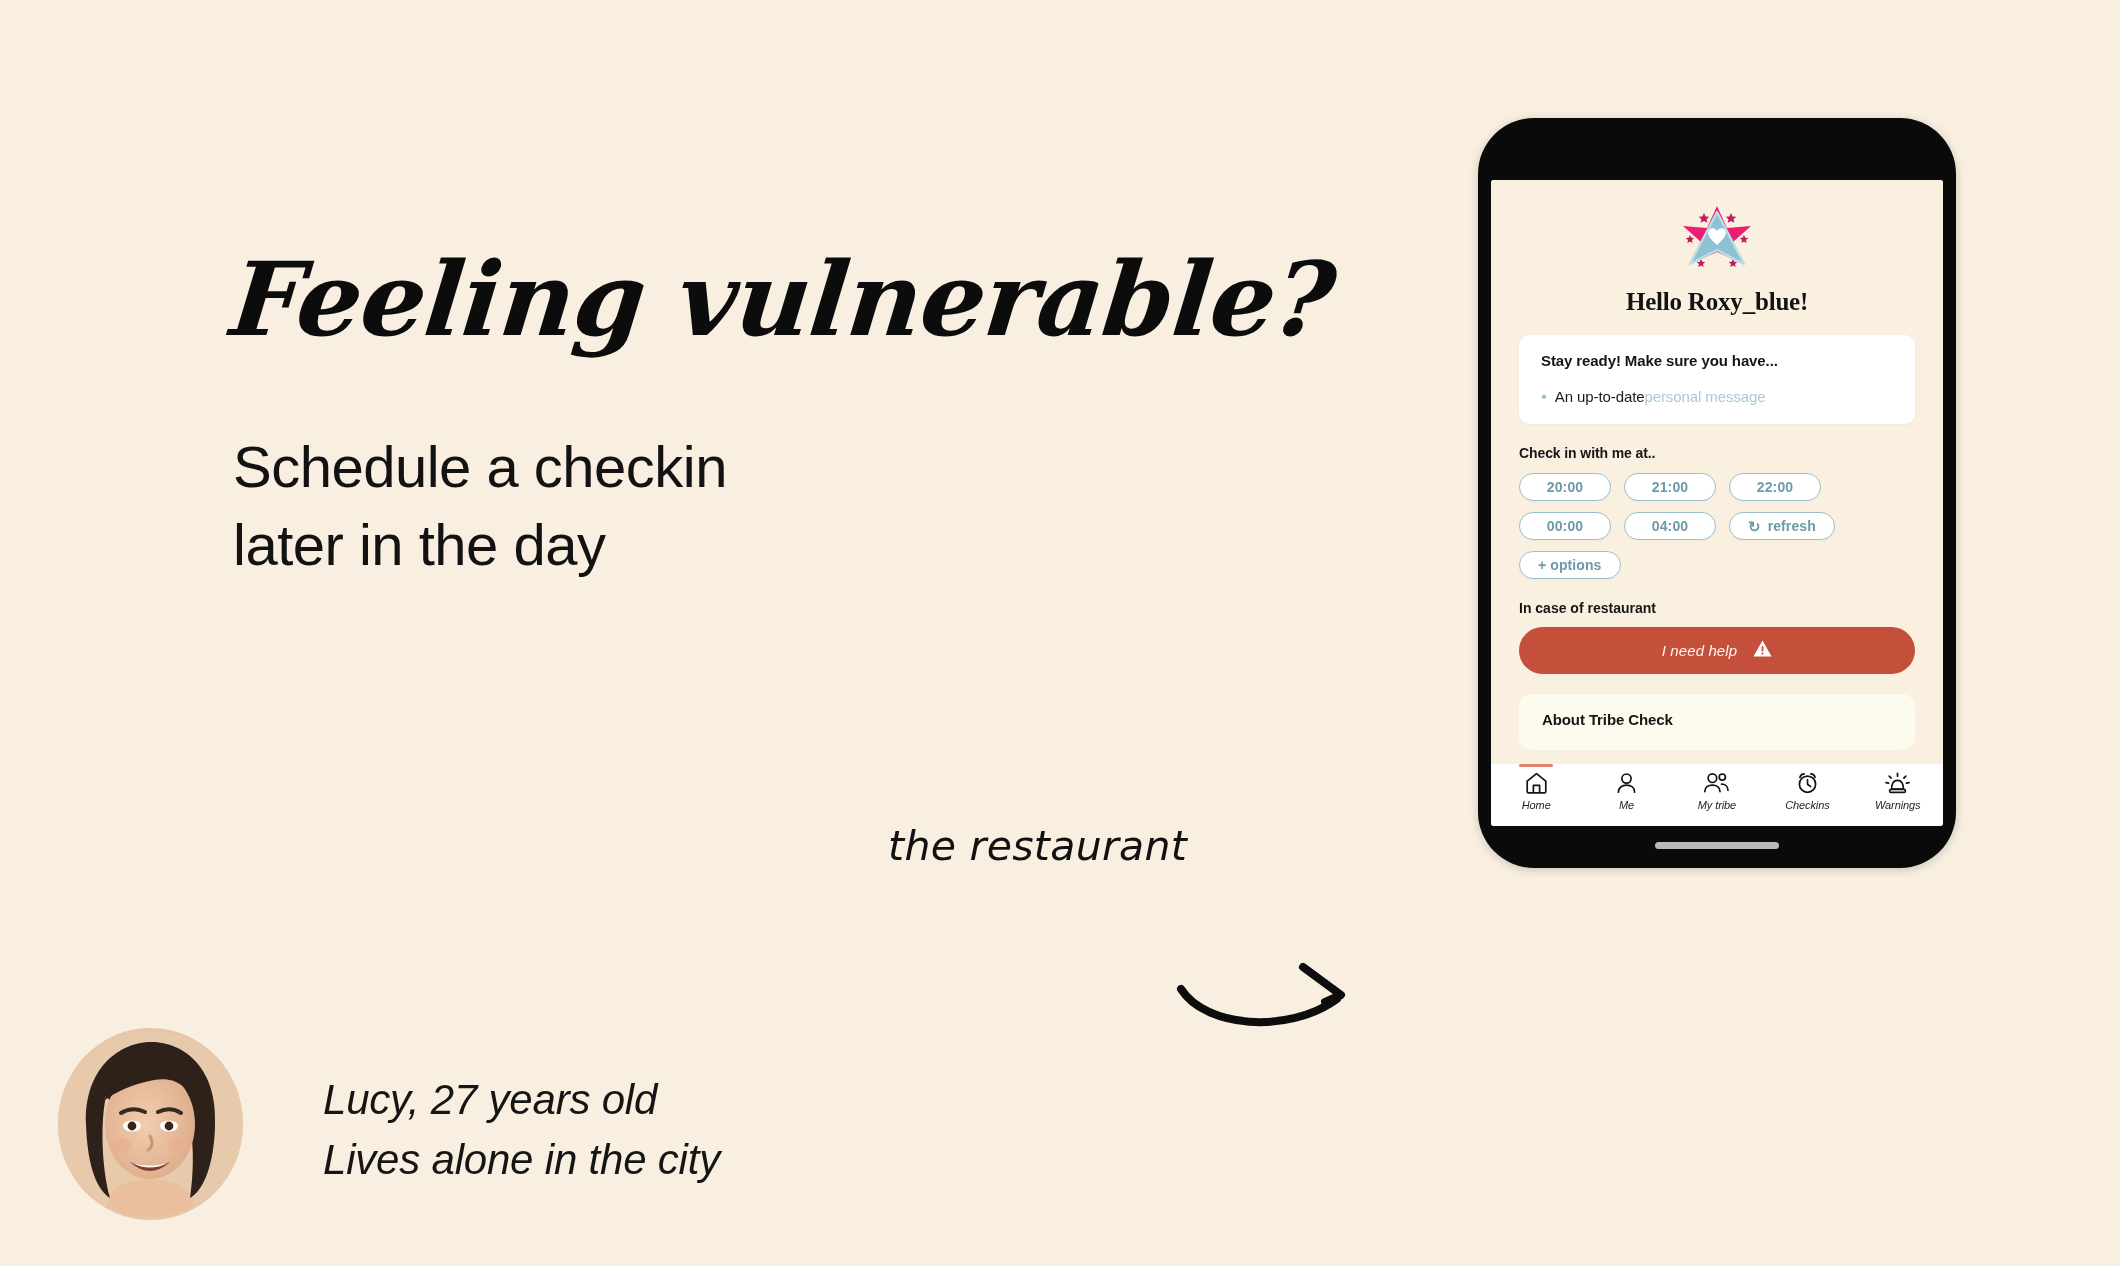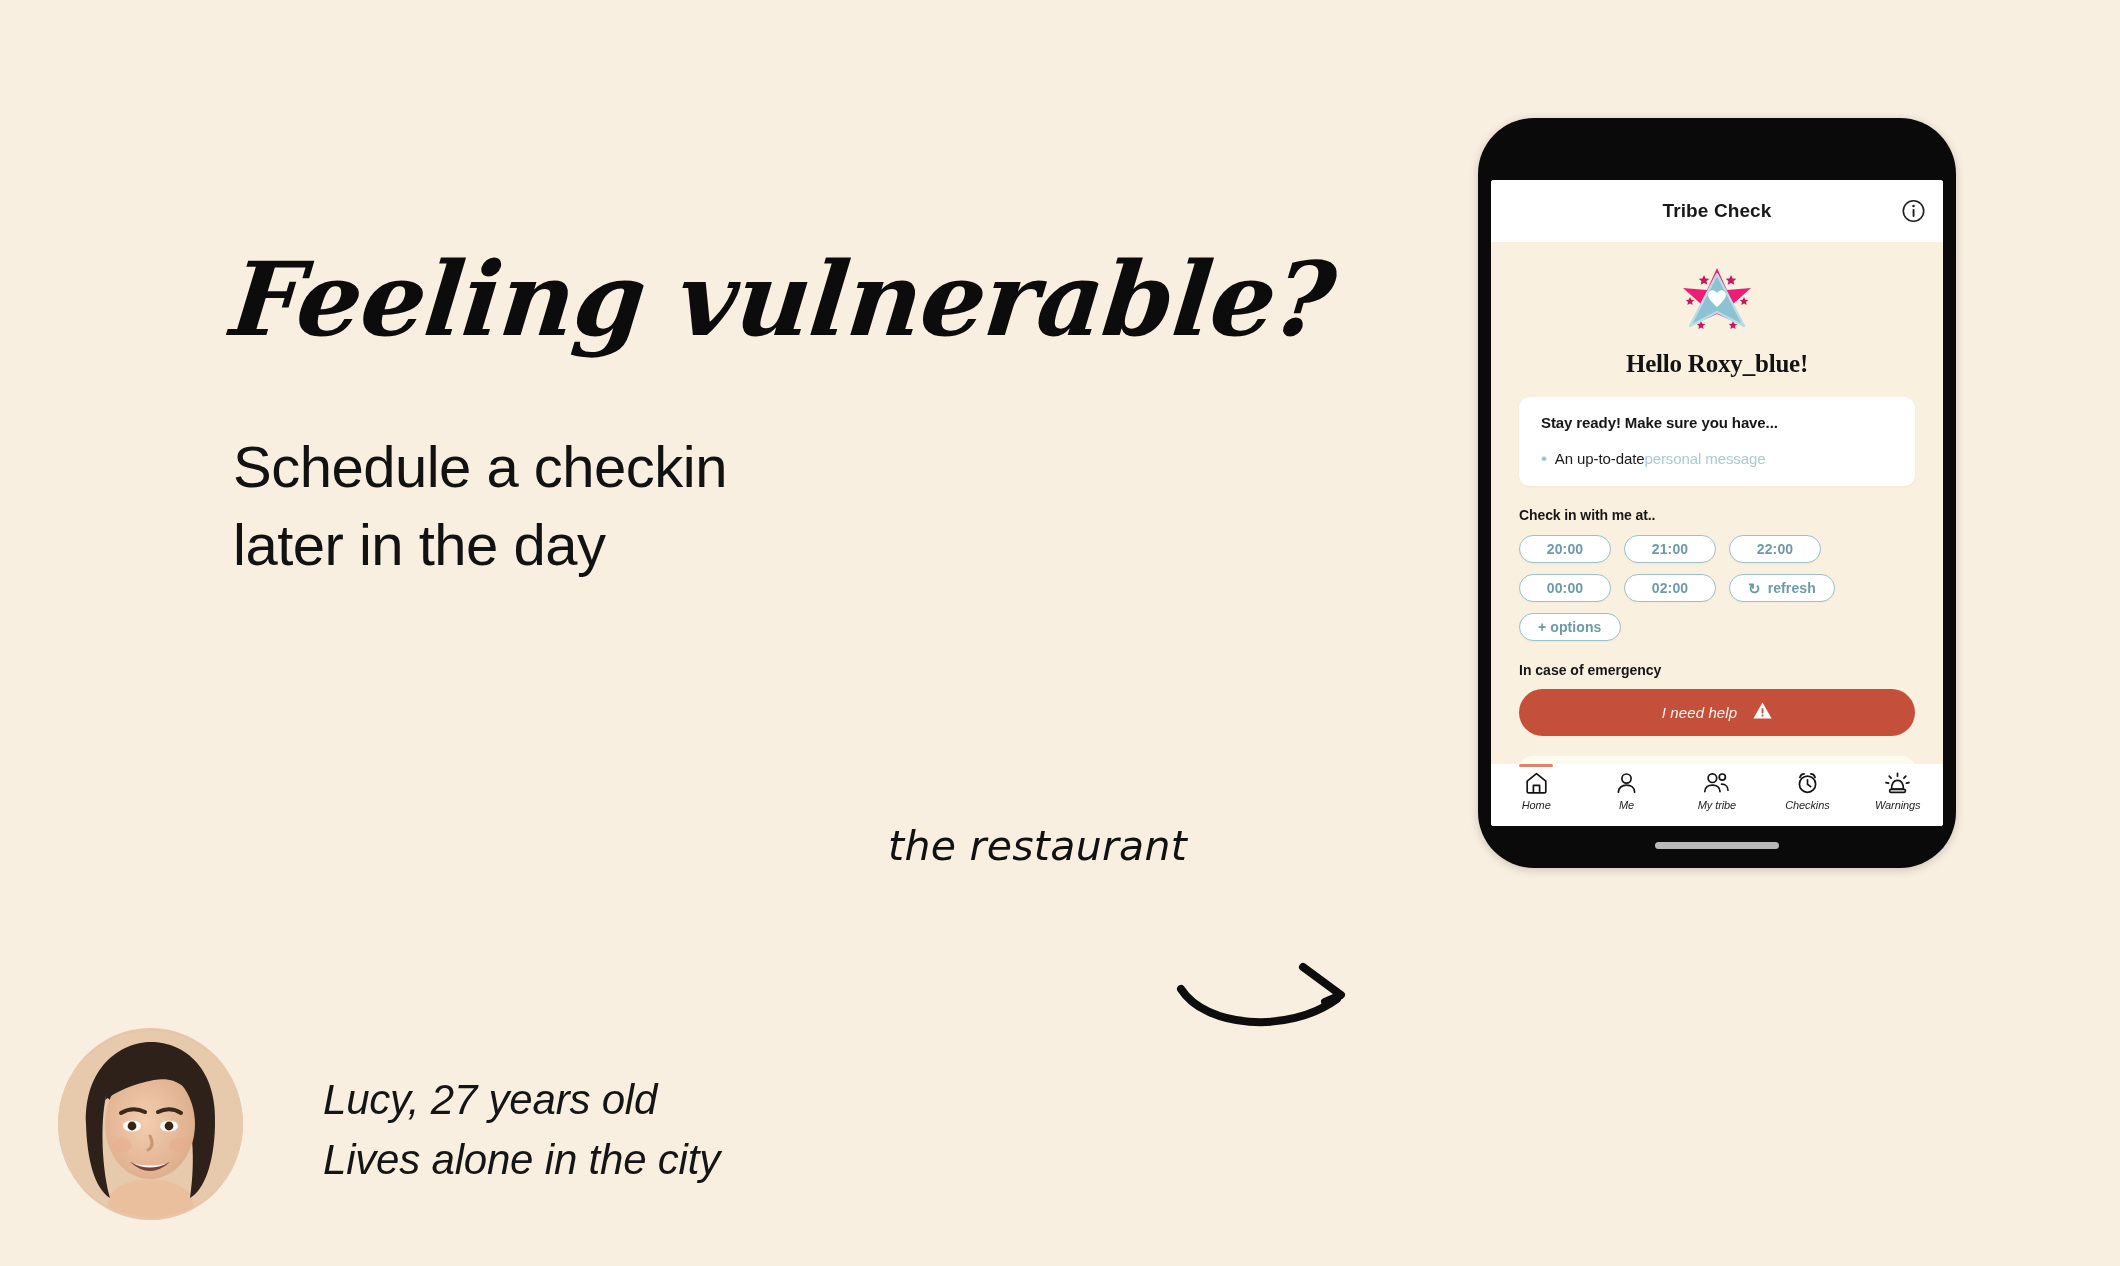--- a/index.html
+++ b/index.html
@@ -400,30 +400,20 @@
     <div class="persona-text">
       <span class="ln">Lucy, 27 years old</span>
       <span class="ln">Lives alone in the city</span>
     </div>
   </div>
 </div>
 
 <div class="phone">
   <div class="screen">
 
-    <div class="appbar">
-      <span class="appbar-title">Tribe Check</span>
-      <span class="info-icon">
-        <svg width="25" height="25" viewBox="0 0 25 25" fill="none">
-          <circle cx="12.5" cy="12.5" r="10.2" stroke="#1e1e1e" stroke-width="1.6"></circle>
-          <circle cx="12.5" cy="7.6" r="1.25" fill="#1e1e1e"></circle>
-          <rect x="11.6" y="10.4" width="1.9" height="8" rx="0.95" fill="#1e1e1e"></rect>
-        </svg>
-      </span>
-    </div>
 
     <div class="app-body">
 
       <div class="logo-wrap">
         <svg width="78" height="72" viewBox="0 0 78 72">
 
           <path d="M39 4 L49 26 L73 24 L55 40 L66 62 L39 50 L12 62 L23 40 L5 24 L29 26 Z" fill="#ee1c74"></path>
 
           <path d="M26 11 l1.6 3.4 3.7 .4 -2.8 2.4 .8 3.6 -3.3 -1.9 -3.3 1.9 .8 -3.6 -2.8 -2.4 3.7 -.4z" fill="#c21a5e"></path>
           <path d="M53 11 l1.6 3.4 3.7 .4 -2.8 2.4 .8 3.6 -3.3 -1.9 -3.3 1.9 .8 -3.6 -2.8 -2.4 3.7 -.4z" fill="#c21a5e"></path>
@@ -458,32 +448,32 @@
         <div class="chip">
             <span>21:00</span>
           </div>
         <div class="chip">
             <span>22:00</span>
           </div>
         <div class="chip">
             <span>00:00</span>
           </div>
         <div class="chip">
-            <span>02:00</span>
+            <span>04:00</span>
           </div>
         <div class="chip">
           <span class="gl">↻</span>
           <span>refresh</span>
         </div>
         <div class="chip">
             <span>+ options</span>
           </div>
       </div>
 
-      <div class="emergency-label">In case of emergency</div>
+      <div class="emergency-label">In case of restaurant</div>
       <div class="help-btn">
         <span class="help-btn-label">I need help</span>
         <span class="warn-tri">
           <svg width="19" height="17" viewBox="0 0 19 17">
             <path d="M9.5 0.6 L18.6 16.4 L0.4 16.4 Z" fill="#ffffff"></path>
             <rect x="8.6" y="6" width="1.8" height="5.6" rx="0.9" fill="#c4503c"></rect>
             <circle cx="9.5" cy="13.6" r="1.05" fill="#c4503c"></circle>
           </svg>
         </span>
       </div>

